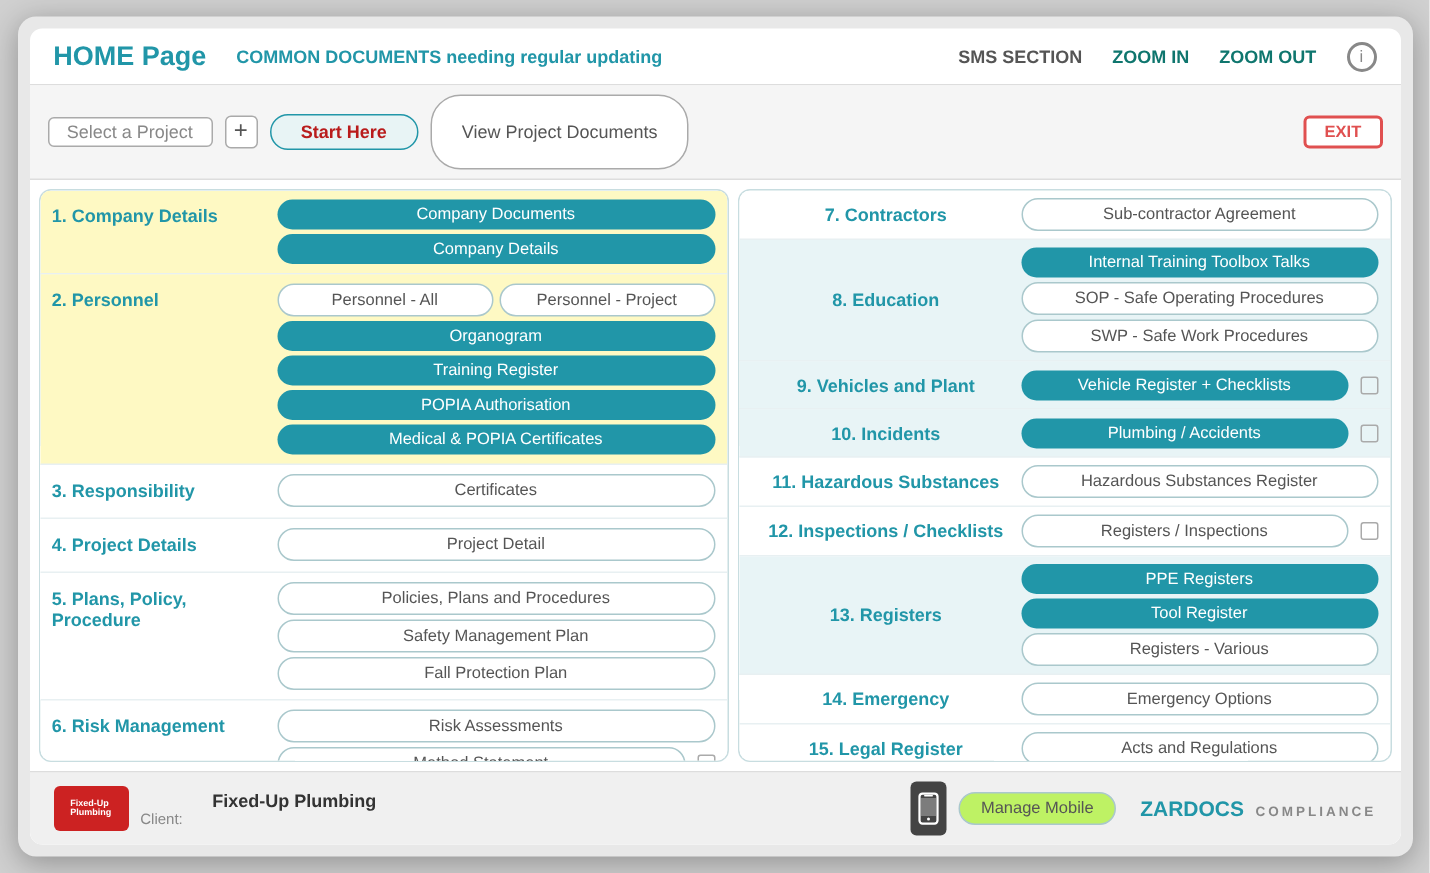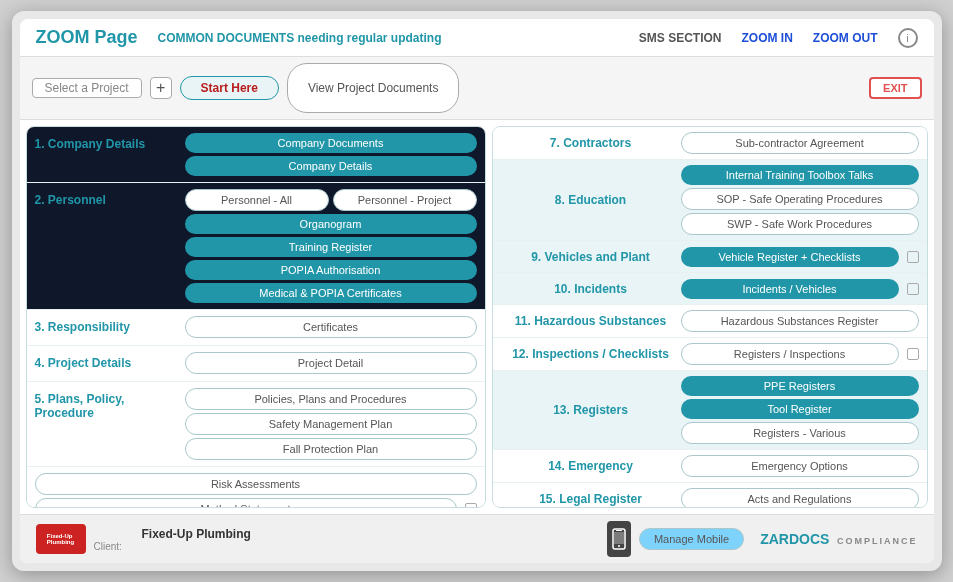--- a/index.html
+++ b/index.html
@@ -42,21 +42,21 @@
       font-size: 12px;
       font-weight: bold;
     }
     .header-spacer { flex: 1; }
     .header-sms {
       color: #555;
       font-size: 12px;
       font-weight: bold;
     }
     .header-zoom-in, .header-zoom-out {
-      color: #1d4ed8;
+      color: #0f766e;
       font-size: 12px;
       font-weight: bold;
       cursor: pointer;
     }
     .header-info-icon {
       width: 20px;
       height: 20px;
       border-radius: 50%;
       border: 2px solid #888;
       display: flex;
@@ -156,21 +156,21 @@
       background: #fff;
     }
     .section-row {
       display: flex;
       align-items: flex-start;
       padding: 6px 8px;
       border-bottom: 1px solid #e8f0f2;
       min-height: 36px;
     }
     .section-row.highlighted {
-      background: #0f172a;
+      background: #fef9c3;
     }
     .section-label {
       width: 150px;
       font-size: 12px;
       color: #2196a8;
       font-weight: bold;
       padding-top: 4px;
       flex-shrink: 0;
     }
     .section-buttons {
@@ -290,38 +290,38 @@
       color: #fff;
       font-size: 8px;
     }
     .manage-mobile-btn {
       border: 1px solid #aac8cc;
       border-radius: 12px;
       padding: 4px 14px;
       font-size: 11px;
       color: #555;
       cursor: pointer;
-      background: #7dd3fc;
+      background: #bef264;
     }
     .zardocs-logo {
       display: flex;
       align-items: center;
       gap: 4px;
       font-size: 13px;
       font-weight: bold;
       color: #2196a8;
     }
   </style>
 </head>
 <body>
 
 <div class="monitor">
 
   <div class="header-bar">
-    <span class="header-title">ZOOM Page</span>
+    <span class="header-title">HOME Page</span>
     <span class="header-common-docs">COMMON DOCUMENTS needing regular updating</span>
     <div class="header-spacer"></div>
     <span class="header-sms">SMS SECTION</span>
     <span class="header-zoom-in">ZOOM IN</span>
     <span class="header-zoom-out">ZOOM OUT</span>
     <div class="header-info-icon">i</div>
   </div>
 
   <div class="main-content">
 
@@ -376,20 +376,21 @@
         <div class="section-row">
           <div class="section-label">5. Plans, Policy, Procedure</div>
           <div class="section-buttons">
             <button class="btn-outline">Policies, Plans and Procedures</button>
             <button class="btn-outline">Safety Management Plan</button>
             <button class="btn-outline">Fall Protection Plan</button>
           </div>
         </div>
 
         <div class="section-row">
+          <div class="section-label">6. Risk Management</div>
           <div class="section-buttons">
             <button class="btn-outline">Risk Assessments</button>
             <div style="display:flex; align-items:center; gap:4px;">
               <button class="btn-outline" style="flex:1;">Method Statement</button>
               <div class="indicator-square"></div>
             </div>
           </div>
         </div>
 
       </div>
@@ -416,21 +417,21 @@
           <div class="right-label">9. Vehicles and Plant</div>
           <div style="flex:1; display:flex; align-items:center; gap:4px;">
             <button class="btn-teal" style="flex:1;">Vehicle Register + Checklists</button>
             <div class="indicator-square"></div>
           </div>
         </div>
 
         <div class="right-row highlighted">
           <div class="right-label">10. Incidents</div>
           <div style="flex:1; display:flex; align-items:center; gap:4px;">
-            <button class="btn-teal" style="flex:1;">Incidents / Vehicles</button>
+            <button class="btn-teal" style="flex:1;">Plumbing / Accidents</button>
             <div class="indicator-square"></div>
           </div>
         </div>
 
         <div class="right-row">
           <div class="right-label">11. Hazardous Substances</div>
           <div class="right-buttons">
             <button class="btn-outline">Hazardous Substances Register</button>
           </div>
         </div>

